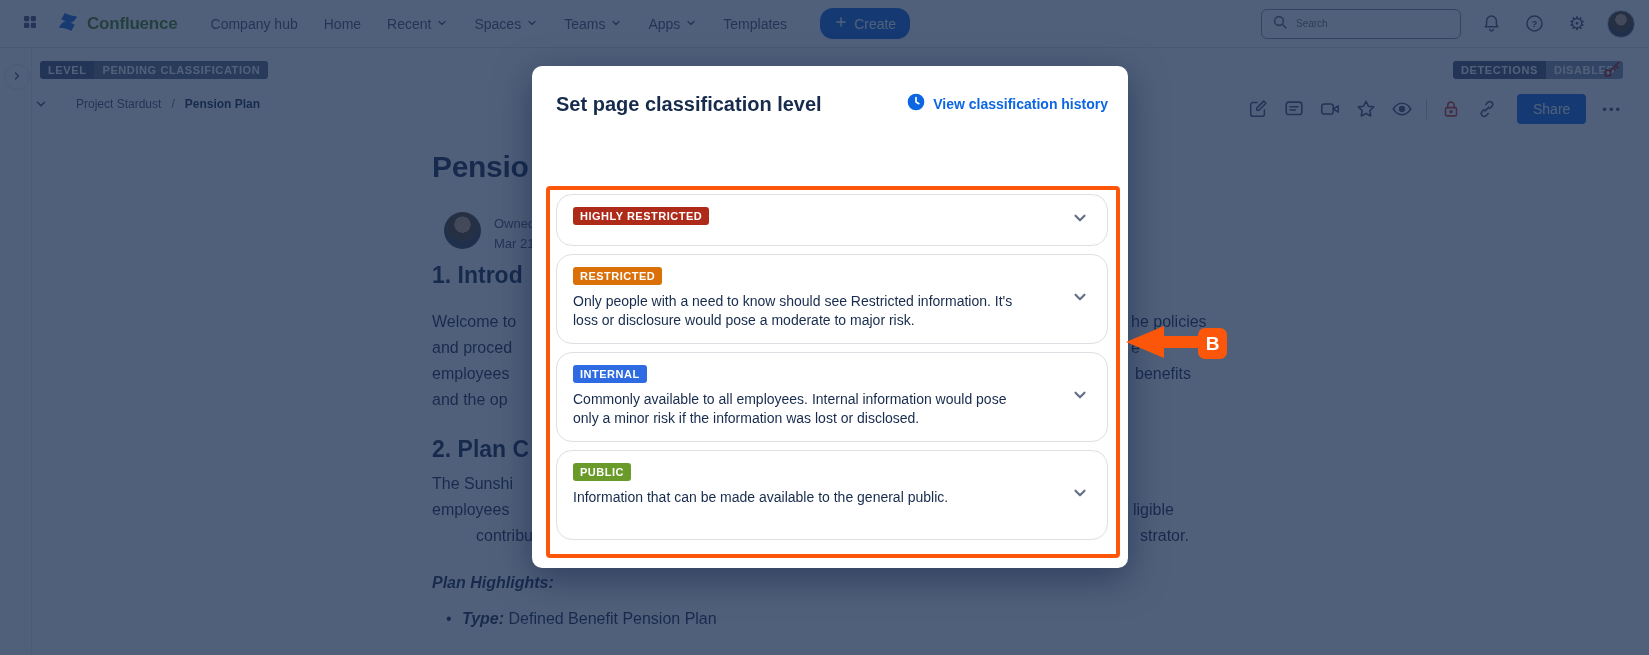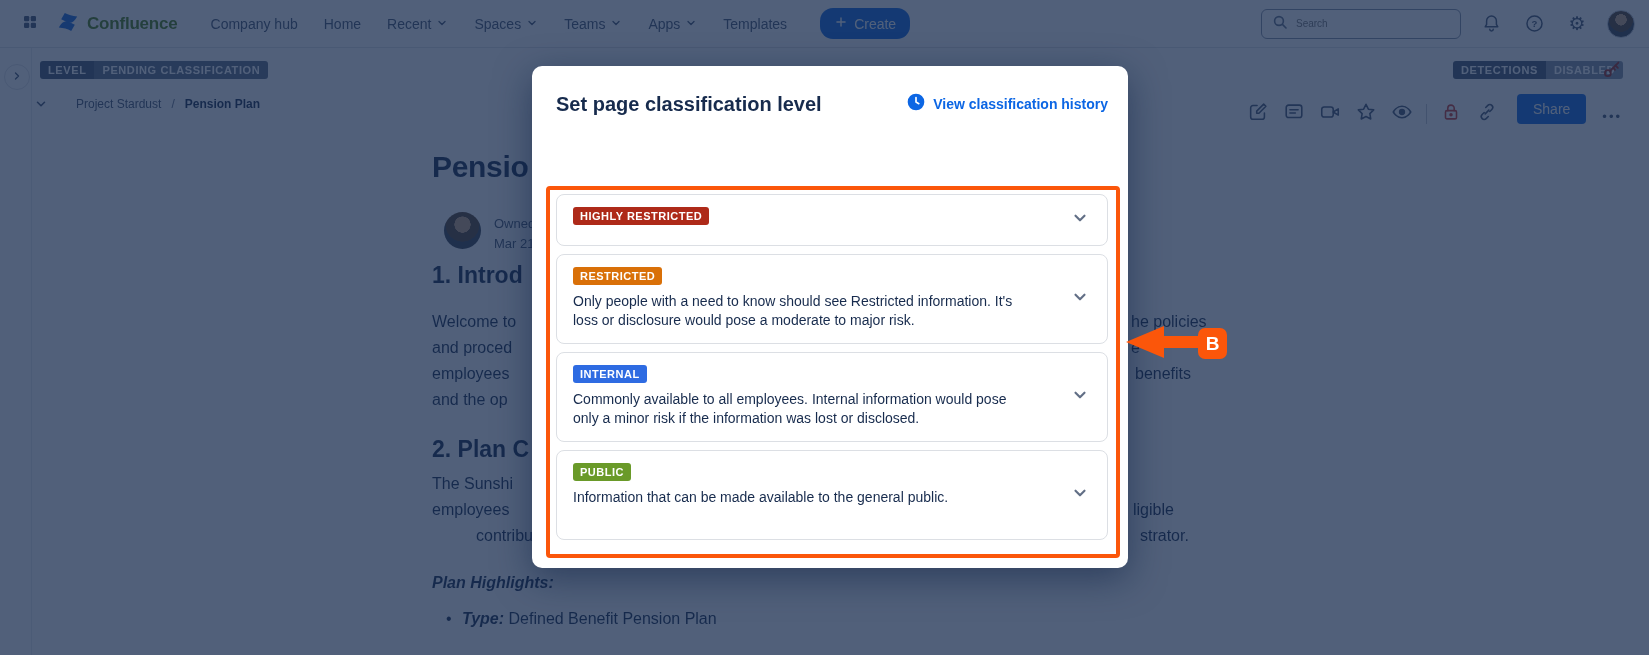--- a/index.html
+++ b/index.html
@@ -41,21 +41,21 @@
   .detections-badge .seg-a { background:#44546F; }
   .detections-badge .seg-b { background:#8590A2; }
   .key-icon { position:absolute; left:1601px; top:58px; color:#A3271C; }
 
   .breadcrumbs { position:absolute; left:34px; top:97px; display:flex; align-items:center; gap:10px; font-size:12px; }
   .crumb-space { color:#44546F; cursor:pointer; }
   .crumb-sep { color:#626F86; }
   .crumb-page { color:#172B4D; font-weight:700; cursor:pointer; }
   .bc-chevron { color:#44546F; display:flex; margin-right:18px; }
 
-  .page-actions { position:absolute; left:1246px; top:94px; display:flex; align-items:flex-end; gap:12px; }
+  .page-actions { position:absolute; left:1246px; top:94px; display:flex; align-items:center; gap:12px; }
   .pa-icon { width:24px; height:24px; display:flex; align-items:center; justify-content:center; color:#44546F; cursor:pointer; }
   .pa-divider { width:1px; height:20px; background:#C1C7D0; }
   .lock-red { color:#C9372C; }
   .share-btn { background:#0C66E4; color:#fff; border:none; border-radius:4px; font-size:14px; font-weight:500;
                padding:7px 16px; margin-left:6px; cursor:pointer; }
   .more-dots { color:#44546F; font-size:13px; letter-spacing:2px; margin-left:4px; cursor:pointer; }
 
   
   .frag { position:absolute; white-space:nowrap; color:#172B4D; }
   .h1-frag { font-size:30px; font-weight:700; letter-spacing:-0.3px; }
@@ -71,21 +71,21 @@
   .overlay { position:absolute; inset:0; background:rgba(23,43,77,0.75); z-index:5; }
 
   
   .modal { position:absolute; left:532px; top:66px; width:596px; height:502px; background:#fff; border-radius:10px;
            box-shadow:0 10px 36px rgba(9,30,66,0.5); z-index:10; }
   .m-title { position:absolute; left:24px; top:27px; font-size:20px; font-weight:700; color:#172B4D; }
   .m-history { position:absolute; right:20px; top:26px; display:flex; align-items:center; gap:7px;
                color:#0C66E4; font-size:14px; font-weight:600; cursor:pointer; }
   .m-desc { position:absolute; left:24px; right:22px; top:64px; font-size:14px; line-height:20px; color:#172B4D; }
   .m-options { position:absolute; left:24px; right:20px; top:128px; display:flex; flex-direction:column; gap:8px; }
-  .opt-card { position:relative; border:1px solid #DCDFE4; border-radius:8px; padding:11px 70px 13px 16px; background:#fff; cursor:pointer; }
+  .opt-card { position:relative; border:1px solid #DCDFE4; border-radius:16px; padding:11px 70px 13px 16px; background:#fff; cursor:pointer; }
   .opt-badge { display:inline-block; color:#fff; font-size:11px; font-weight:700; letter-spacing:0.5px;
                padding:3px 7px; border-radius:3px; margin-bottom:7px; }
   .opt-text { font-size:14px; line-height:19px; color:#172B4D; max-width:456px; }
   .opt-chevron { position:absolute; right:18px; top:50%; transform:translateY(-50%); color:#626F86; cursor:pointer; }
   .card-public { padding-bottom:32px; }
 
   
   .ann-rect { position:absolute; left:14px; top:120px; width:574px; height:372px; border:4px solid; border-radius:4px; pointer-events:none; }
   .ann-arrow { position:absolute; left:0; top:0; z-index:15; pointer-events:none; }
   .ann-b { position:absolute; left:1198px; top:328px; width:29px; height:31px; border-radius:7px; z-index:15;

